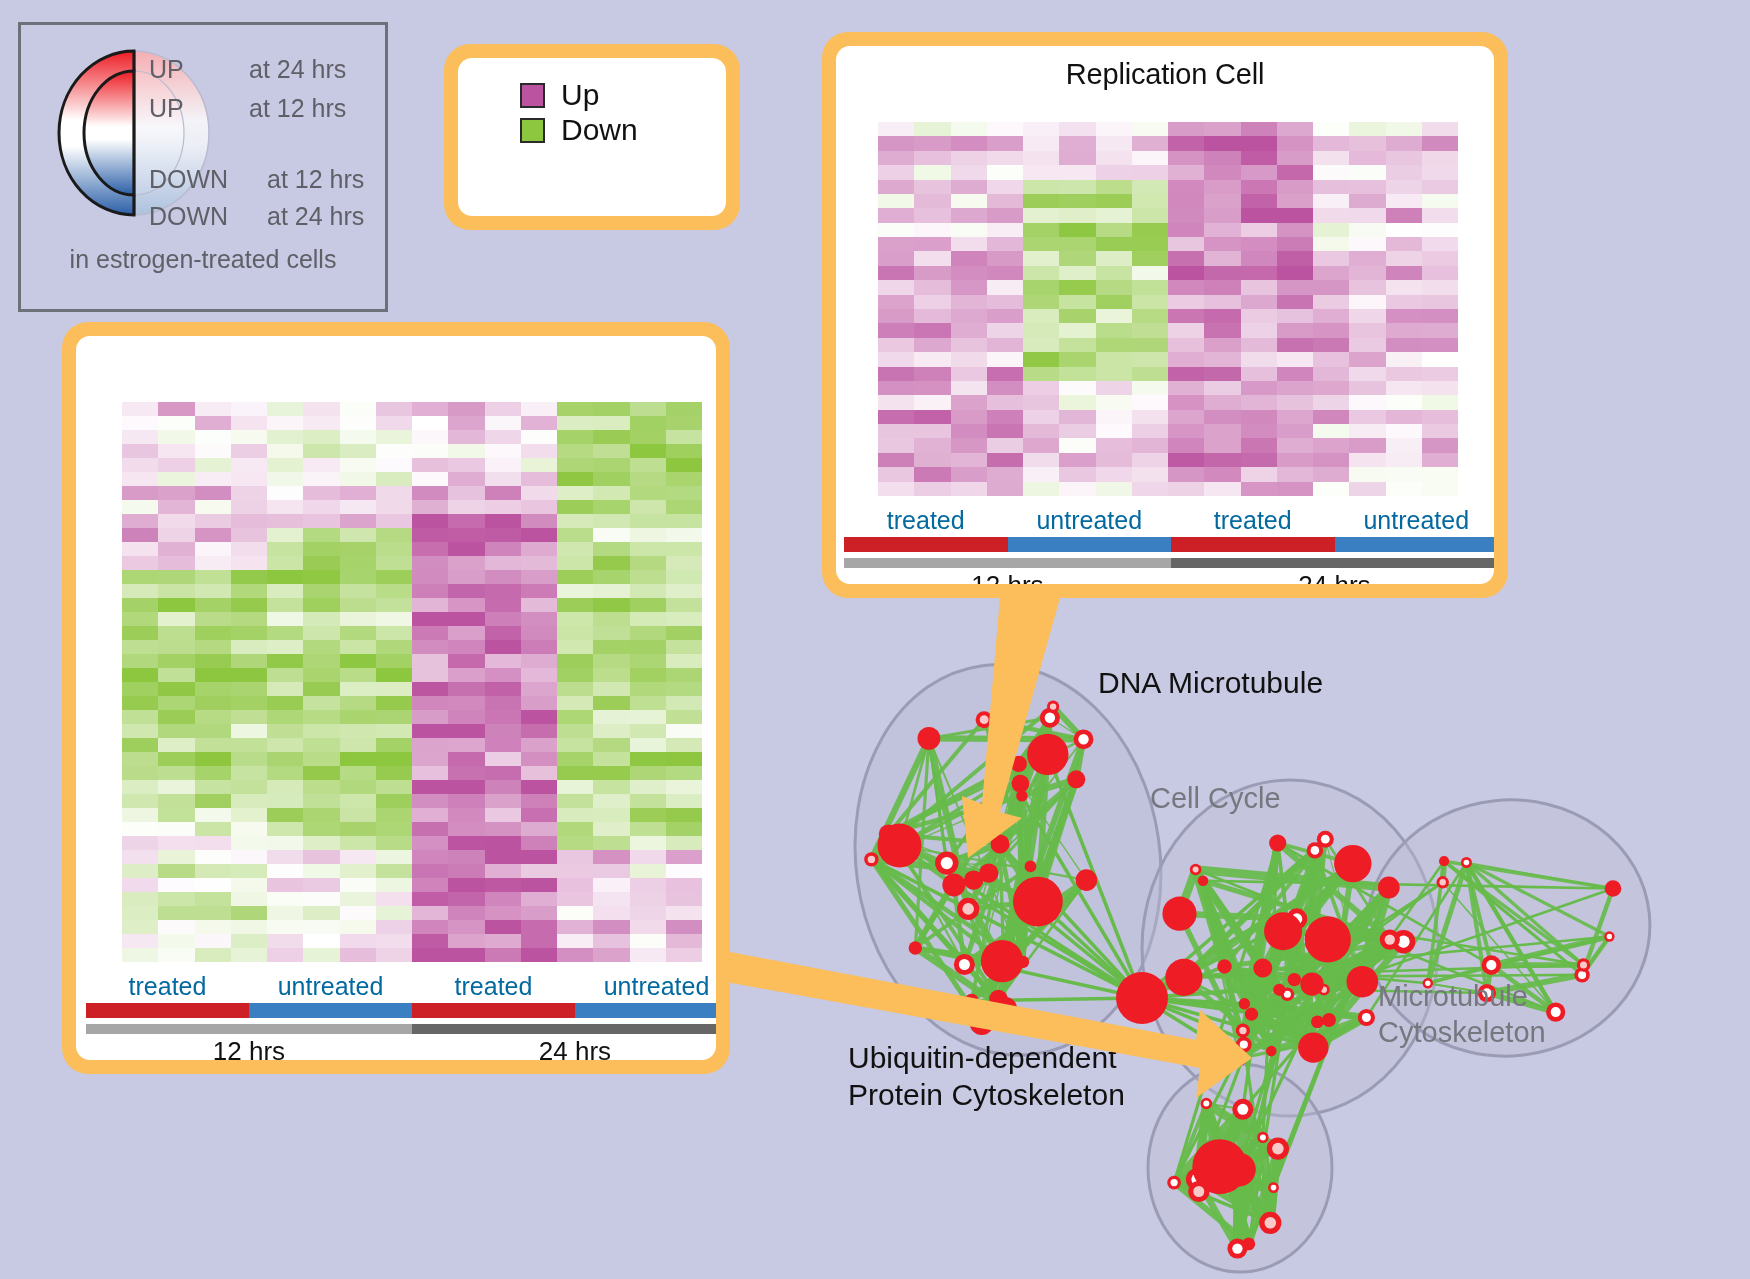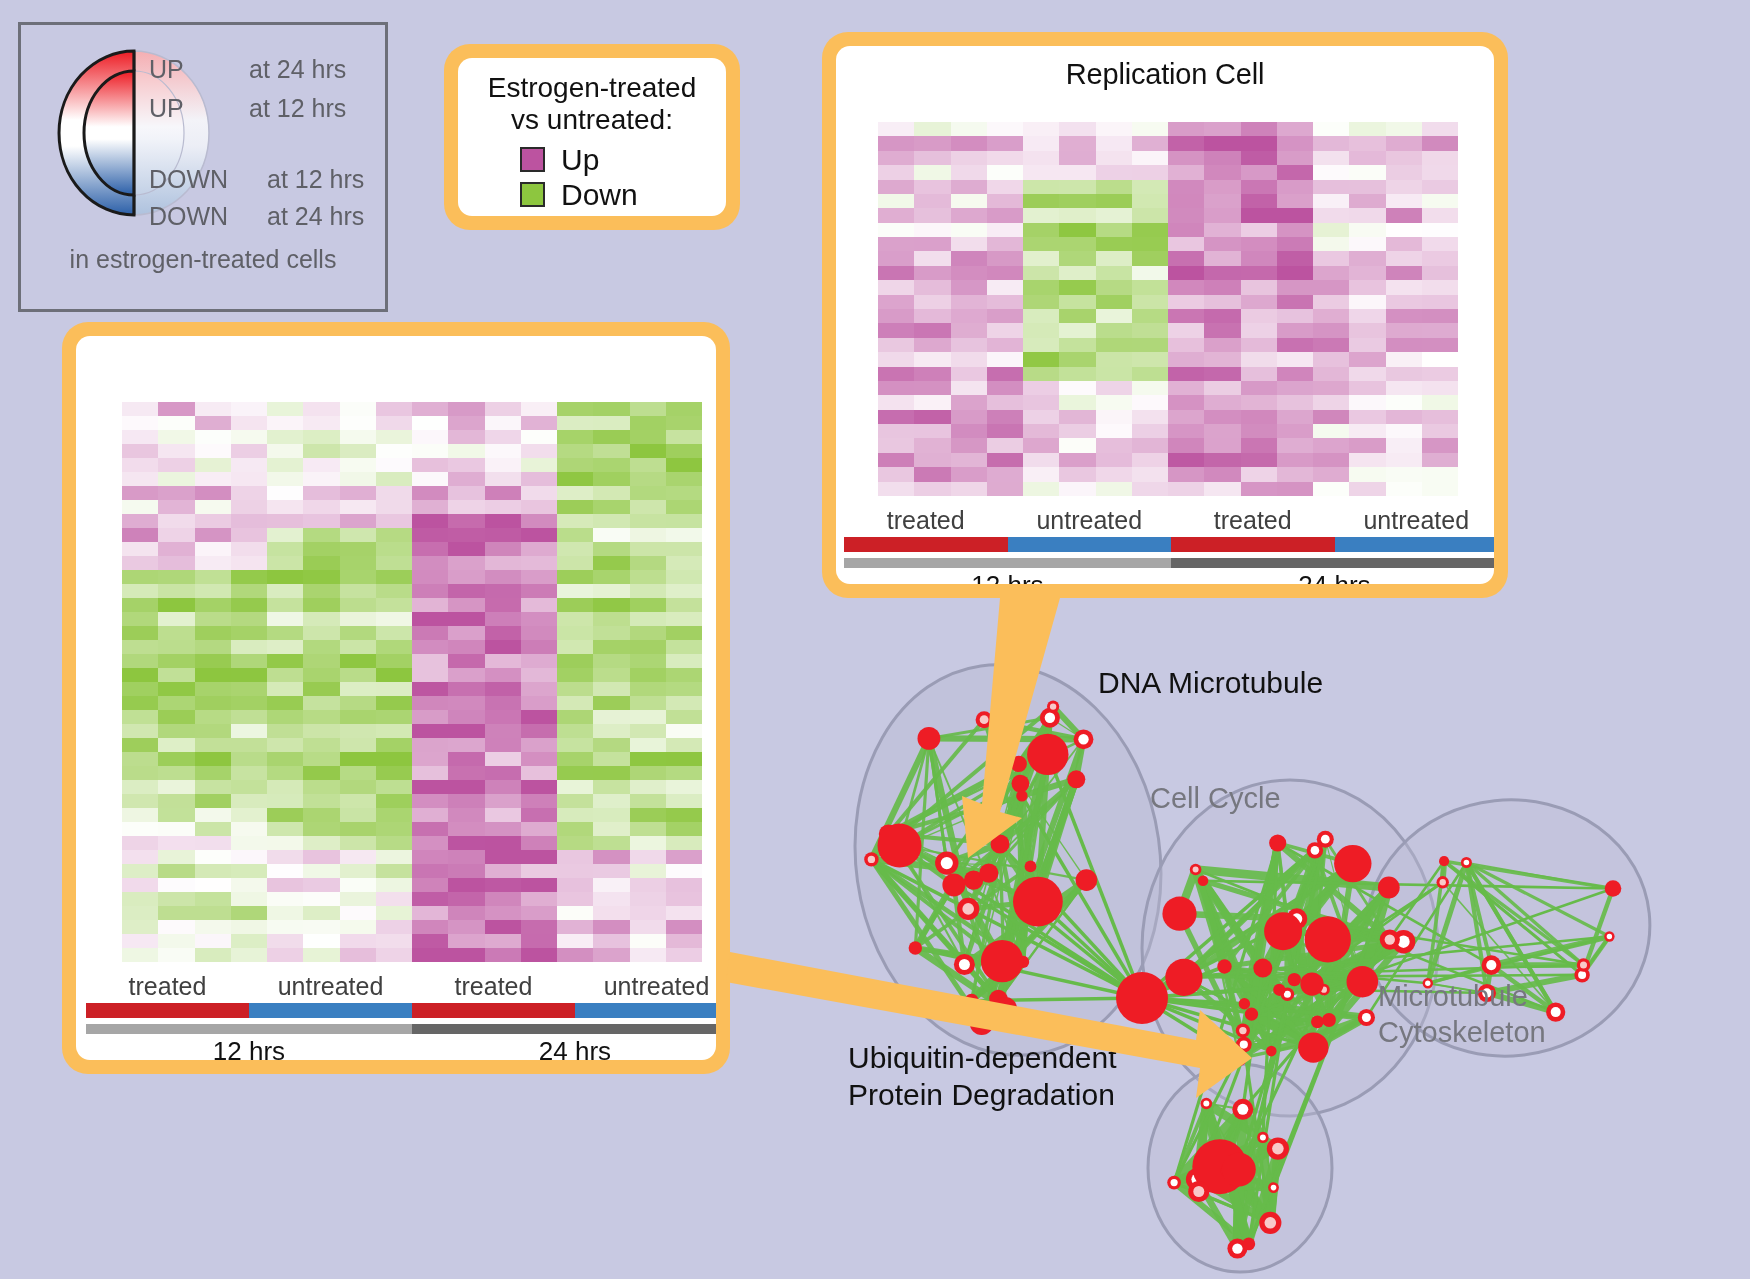--- a/index.html
+++ b/index.html
@@ -82,21 +82,21 @@
   #apc-hm { left: 46px; top: 66px; width: 580px; height: 560px; }
   #rf-hm  { left: 42px; top: 76px; width: 580px; height: 374px; }
 
   
   .strip-wrap { position: absolute; }
   .grp-labels { display: flex; width: 100%; }
   .grp-labels span {
     flex: 1 1 0;
     text-align: center;
     font-size: 25px;
-    color: #404040;
+    color: #0369a1;
   }
   .cond-bar { display: flex; width: 100%; height: 15px; margin-top: 2px; }
   .cond-bar div { flex: 1 1 0; }
   .time-bar { display: flex; width: 100%; height: 10px; margin-top: 6px; }
   .time-bar div { flex: 1 1 0; }
   .time-labels { display: flex; width: 100%; margin-top: 2px; }
   .time-labels span { flex: 1 1 0; text-align: center; font-size: 26px; color: #111; }
 
   
   #network { position: absolute; left: 790px; top: 610px; width: 960px; height: 669px; }
@@ -164,24 +164,20 @@
   <span class="wheel-label" style="left:128px; top:177px;">DOWN</span>
   <span class="wheel-label" style="left:246px; top:177px;">at 24 hrs</span>
 
   <div id="key-footer">
     <div>in estrogen-treated cells</div>
   </div>
 </div>
 
 <div class="panel" id="legend-box">
   <div class="inner">
-    <div class="legend-head">
-      <div>Estrogen-treated</div>
-      <div>vs untreated:</div>
-    </div>
     <div class="legend-rows">
       <div class="legend-row">
         <span class="swatch" style="background:#bc53a0"></span>
         <span class="legend-label">Up</span>
       </div>
       <div class="legend-row">
         <span class="swatch" style="background:#8dc63f"></span>
         <span class="legend-label">Down</span>
       </div>
     </div>
@@ -1842,20 +1838,20 @@
         <circle cx="352.0" cy="388.0" r="26.0" fill="#ee1c25"></circle>
       </g>
   </svg>
 </div>
 
 <div class="net-label" id="lbl-dna">DNA Microtubule</div>
 <div class="net-label" id="lbl-cc">Cell Cycle</div>
 <div class="net-label" id="lbl-mt">Microtubule
 Cytoskeleton</div>
 <div class="net-label" id="lbl-ub">Ubiquitin-dependent
-Protein Degradation</div>
+Protein Cytoskeleton</div>
 
 <svg id="arrows" viewBox="0 0 1750 1279">
 
   <path d="M 1000 598 L 1060 598 L 1000 812 L 1022 818 L 968 858 L 962 796 L 982 804 Z" fill="#fbbe5a"></path>
 
   <path d="M 730 952 L 1196 1040 L 1200 1010 L 1252 1058 L 1196 1098 L 1200 1068 L 726 982 Z" fill="#fbbe5a"></path>
 </svg>
 
 </body></html>

